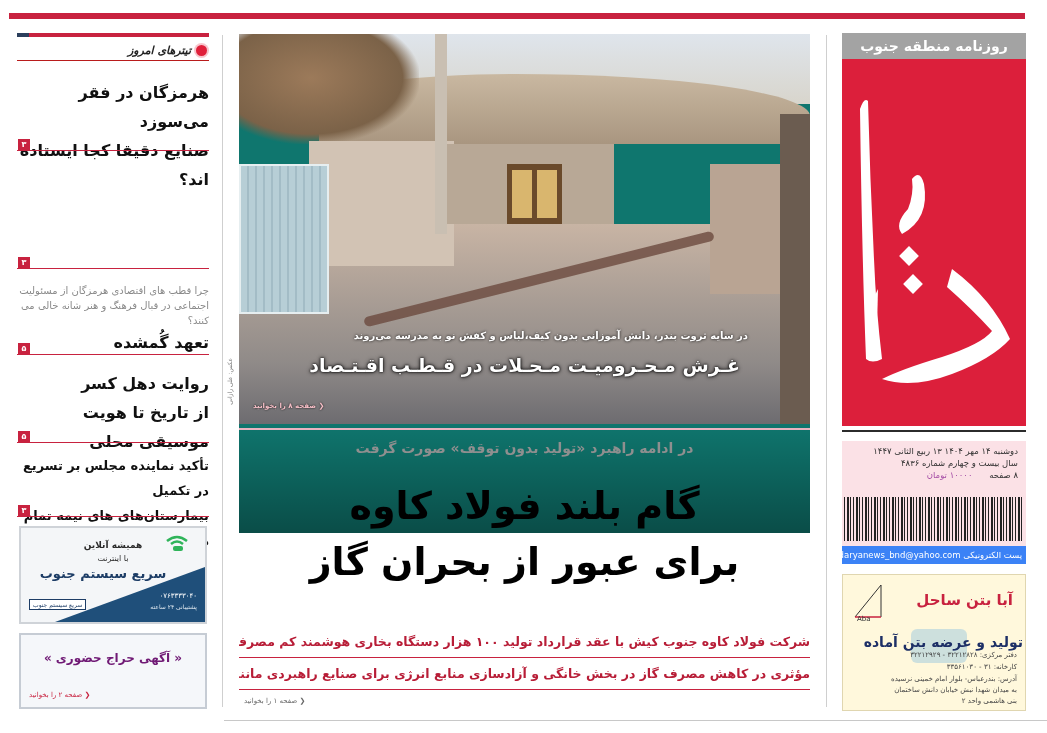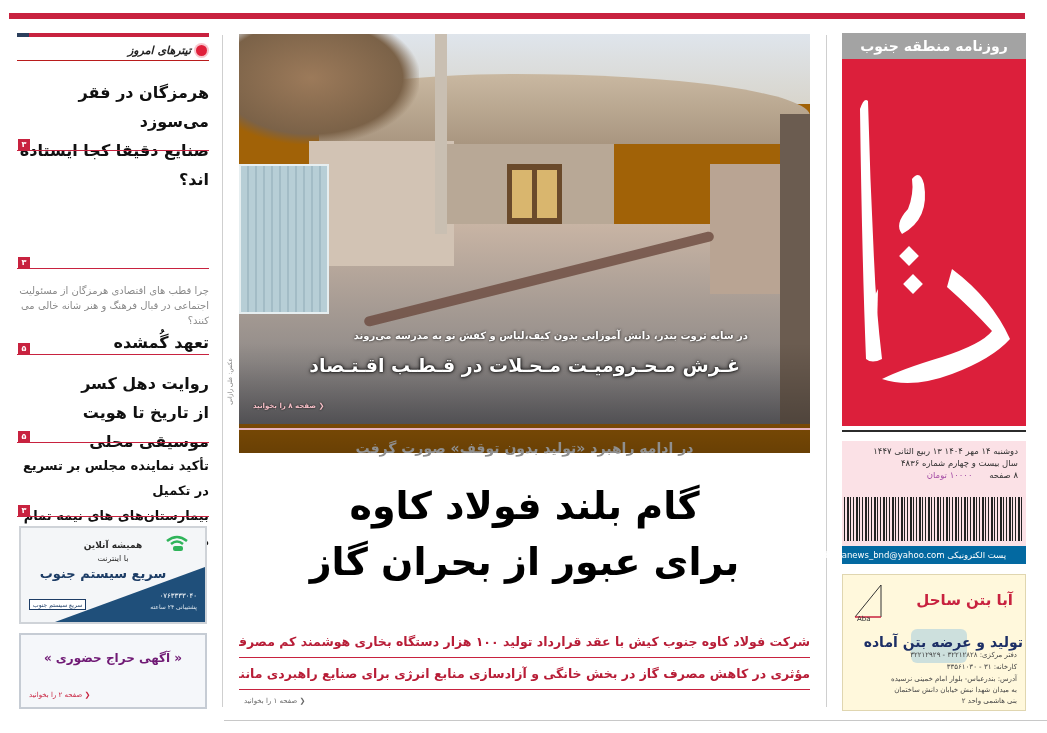--- a/index.html
+++ b/index.html
@@ -34,21 +34,21 @@
   .ad-net .logo { position: absolute; left: 8px; bottom: 12px; font-size: 6px; color: #1d3d66; background: #fff; padding: 1px 3px; border: 1px solid #1d3d66; }
 
   .ad-auction { position: absolute; left: 2px; top: 600px; width: 188px; height: 76px; border: 2px solid #c6ccd4; background: #f5f7fa; }
   .ad-auction .t { position: absolute; top: 16px; left: 0; right: 0; text-align: center; font-size: 12px; font-weight: bold; color: #701a75; }
   .ad-auction .more { position: absolute; bottom: 8px; left: 8px; font-size: 7px; color: #c8223f; direction: rtl; }
 
   .col-divider-l { position: absolute; left: 222px; top: 35px; width: 1px; height: 672px; background: #cfcfcf; }
   .col-divider-r { position: absolute; left: 826px; top: 35px; width: 1px; height: 672px; background: #cfcfcf; }
 
   
-  .photo { position: absolute; left: 239px; top: 34px; width: 571px; height: 419px; overflow: hidden; background: #a16207; }
+  .photo { position: absolute; left: 239px; top: 34px; width: 571px; height: 499px; overflow: hidden; background: #0f766e; }
   .sky { position: absolute; left: 0; top: 0; width: 100%; height: 70px; background: linear-gradient(#dfe5ec, #d8d5cc); }
   .hills { position: absolute; left: 80px; top: 40px; width: 491px; height: 70px; background: linear-gradient(#c9b8a1, #a99680); border-radius: 40% 60% 0 0; }
   .tree { position: absolute; left: 0; top: 0; width: 180px; height: 110px; background: radial-gradient(ellipse at 40% 40%, #9c7a5a, #7b6248 60%, transparent 72%); }
   .wall-l { position: absolute; left: 70px; top: 107px; width: 145px; height: 125px; background: #d2c3b4; }
   .gate { position: absolute; left: 0; top: 130px; width: 90px; height: 150px; background: repeating-linear-gradient(90deg, #b7ced6 0 6px, #a3bcc6 6px 8px); border: 2px solid #e6eef0; }
   .pole { position: absolute; left: 196px; top: 0; width: 12px; height: 200px; background: #c9bfb2; }
   .mid-wall { position: absolute; left: 205px; top: 110px; width: 170px; height: 80px; background: #b8a896; }
   .door { position: absolute; left: 268px; top: 130px; width: 55px; height: 60px; background: #6a4a2b; }
   .door::before, .door::after { content: ""; position: absolute; top: 6px; width: 20px; height: 48px; background: #d9b66e; }
   .door::before { left: 5px; } .door::after { right: 5px; }
@@ -75,21 +75,21 @@
   .tagline { position: absolute; left: 842px; top: 33px; width: 184px; height: 26px; background: #a3a3a3; color: #fff; font-size: 14px; font-weight: bold; text-align: center; line-height: 26px; }
   .masthead { position: absolute; left: 842px; top: 59px; width: 184px; height: 367px; background: #dc1f3b; overflow: hidden; }
   .masthead svg { position: absolute; left: 0; top: 0; }
   .mast-rule { position: absolute; left: 842px; top: 430px; width: 184px; height: 2px; background: #2b2b2b; }
 
   .date-box { position: absolute; left: 842px; top: 441px; width: 184px; height: 110px; background: #fbe1e6; }
   .date-box .l1, .date-box .l2, .date-box .l3 { position: absolute; left: 6px; right: 8px; font-size: 8.5px; color: #333; }
   .date-box .l1 { top: 5px; } .date-box .l2 { top: 17px; } .date-box .l3 { top: 29px; }
   .date-box .price { color: #a54ea6; margin-right: 14px; }
   .barcode { position: absolute; left: 844px; top: 497px; width: 180px; height: 44px; background: repeating-linear-gradient(90deg, #222 0 1px, #fbe1e6 1px 3px, #222 3px 5px, #fbe1e6 5px 6px, #222 6px 7px, #fbe1e6 7px 9px); }
-  .email { position: absolute; left: 842px; top: 546px; width: 184px; height: 18px; background: #0369a1; color: #fff; font-size: 8.5px; line-height: 18px; text-align: right; padding-right: 20px; white-space: nowrap; }
+  .email { position: absolute; left: 842px; top: 546px; width: 184px; height: 18px; background: #3b82f6; color: #fff; font-size: 8.5px; line-height: 18px; text-align: right; padding-right: 4px; white-space: nowrap; }
 
   .ad-aba { position: absolute; left: 842px; top: 574px; width: 184px; height: 137px; background: #fff8dc; border: 1px solid #e0d6b0; }
   .ad-aba .name { position: absolute; right: 12px; top: 16px; font-size: 15px; color: #c8223f; font-weight: bold; }
   .ad-aba .sub { position: absolute; right: 2px; top: 59px; font-size: 14px; color: #1d2f66; font-weight: bold; }
   .ad-aba .ln { position: absolute; right: 8px; font-size: 7px; color: #444; white-space: nowrap; }
   .ad-aba .logo { position: absolute; left: 10px; top: 8px; width: 30px; height: 36px; }
   .ad-aba .logotxt { position: absolute; left: 14px; top: 40px; font-size: 7px; color: #333; direction: ltr; }
   .ad-aba .watermark { position: absolute; left: 68px; top: 54px; width: 56px; height: 34px; background: #6fb4e0; opacity: .35; border-radius: 6px; }
 </style>
 </head>

